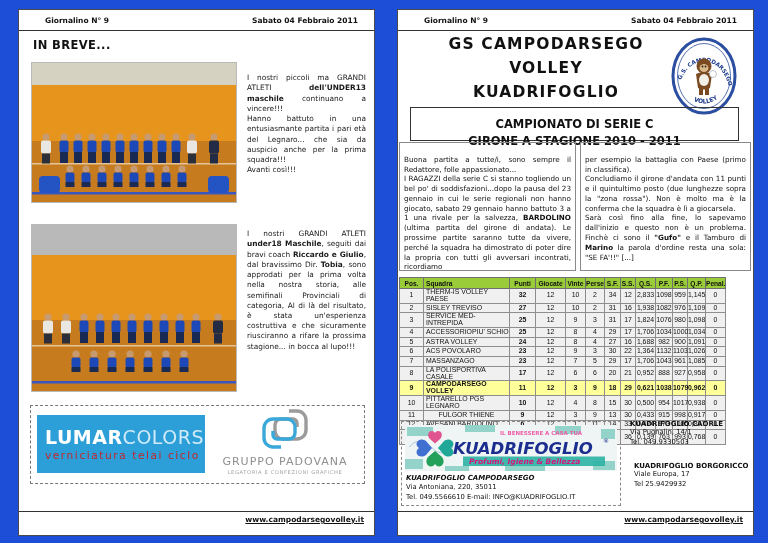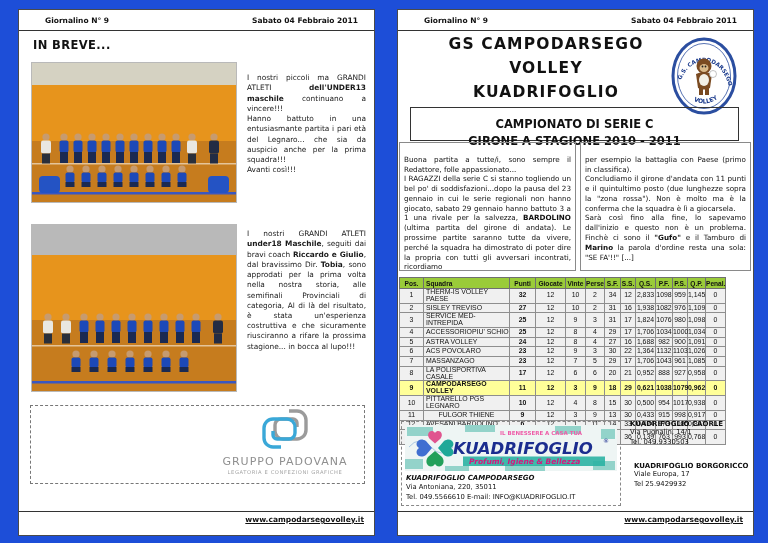--- a/index.html
+++ b/index.html
@@ -147,20 +147,26 @@
         <use href="#pl-sit" x="116" y="142"></use>
         <use href="#pl-sit" x="134" y="142"></use>
       <use href="#pl-sit" x="152" y="142"></use>
     </svg>
 
     <div class="abs art" style="left:228px;top:209px;width:119px;">
       <span>I nostri GRANDI ATLETI </span><span class="b">under18 Maschile</span><span>, seguiti dai bravi coach </span><span class="b">Riccardo e Giulio</span><span>, dal bravissimo Dir. </span><span class="b">Tobia</span><span>, sono approdati per la prima volta nella nostra storia, alle semifinali Provinciali di categoria, Al di là del risultato, è stata un'esperienza costruttiva e che sicuramente riusciranno a rifare la prossima stagione... in bocca al lupo!!!</span>
     </div>
 
     <div class="abs sponsor-box">
+      <div class="lumar">
+        <div class="lumar-name">
+          <span class="w1">LUMAR</span><span class="w2">COLORS</span>
+        </div>
+        <div class="lumar-tag">verniciatura telai ciclo</div>
+      </div>
       <div class="gp">
         <svg width="52" height="42" viewBox="0 0 52 42">
           <path d="M30 3 h8 a9 9 0 0 1 9 9 v10 a9 9 0 0 1 -9 9 h-14 a8 8 0 0 1 -8 -8 v-6 a6 6 0 0 1 6 -6 h12 a4 4 0 0 1 4 4 v4" fill="none" stroke="#9b9b9b" stroke-width="3.4"></path>
           <path d="M22 39 h-8 a9 9 0 0 1 -9 -9 v-10 a9 9 0 0 1 9 -9 h14 a8 8 0 0 1 8 8 v6 a6 6 0 0 1 -6 6 h-12 a4 4 0 0 1 -4 -4 v-4" fill="none" stroke="#3aa8d8" stroke-width="3.4"></path>
         </svg>
         <div class="gp-name">GRUPPO PADOVANA</div>
         <div class="gp-tag">LEGATORIA E CONFEZIONI GRAFICHE</div>
       </div>
     </div>
 

